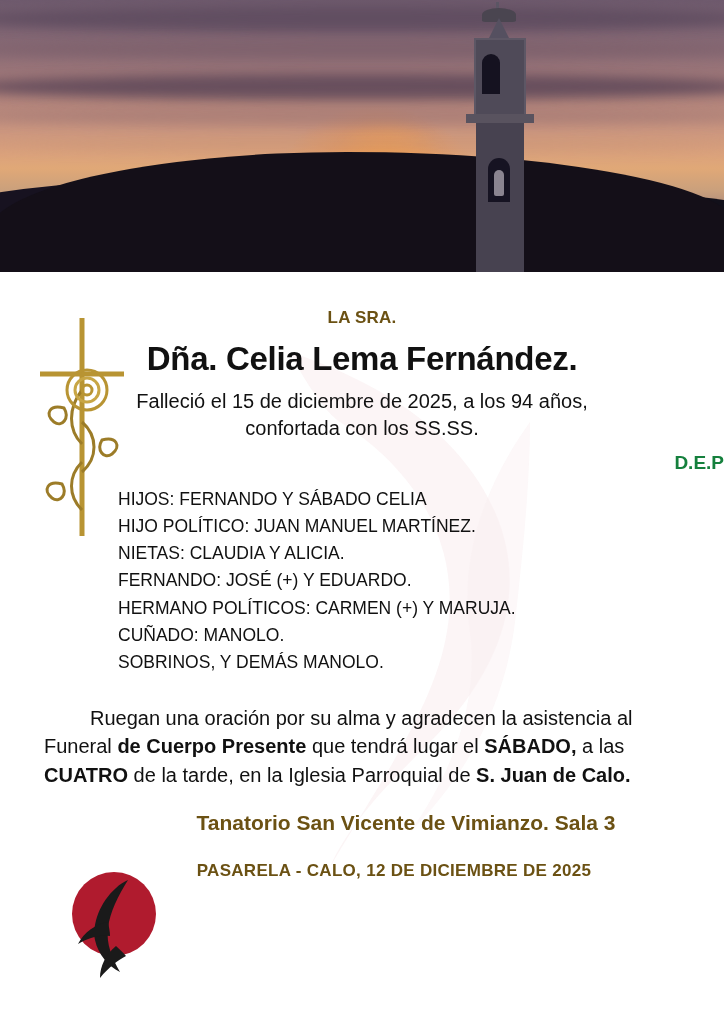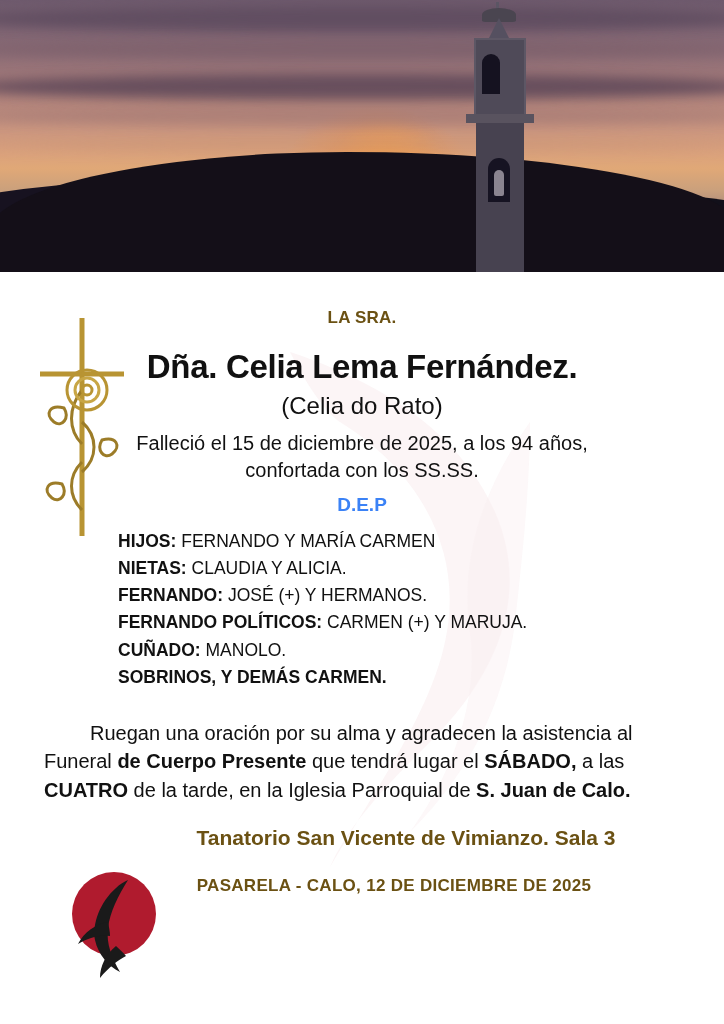--- a/index.html
+++ b/index.html
@@ -177,52 +177,52 @@
     font-size: 17px;
     color: #6b5113;
     letter-spacing: .2px;
     margin-top: 36px;
   }
   .name {
     text-align: center;
     font-size: 33px;
     font-weight: bold;
     color: #111;
-    margin-top: 20px;
+    margin-top: 12px;
     letter-spacing: -0.3px;
   }
   .alias {
     text-align: center;
     font-size: 24px;
     color: #111;
     margin-top: 6px;
   }
   .died {
     text-align: center;
     font-size: 20px;
     color: #111;
     margin-top: 10px;
     line-height: 1.35;
   }
   .dep {
-    text-align: center;
+    text-align: right;
     font-weight: bold;
     font-size: 19px;
-    color: #3b82f6;
+    color: #15803d;
     margin-top: 10px;
   }
 
   .family {
     margin: 12px 0 0 118px;
     width: 520px;
     font-size: 17.5px;
     line-height: 1.55;
     color: #111;
   }
-  .family .lbl { font-weight: bold; }
+  .family .lbl { font-weight: normal; }
 
   .prayer {
     margin: 28px 44px 0 44px;
     font-size: 20px;
     line-height: 1.42;
     color: #111;
     text-align: left;
     text-indent: 46px;
   }
   .prayer b { font-weight: bold; }
@@ -306,50 +306,53 @@
     <g>
       <circle cx="63" cy="78" r="20" fill="none" stroke="#b89433" stroke-width="3"></circle>
       <circle cx="63" cy="78" r="12" fill="none" stroke="#c8a645" stroke-width="3"></circle>
       <circle cx="63" cy="78" r="5" fill="none" stroke="#b89433" stroke-width="3"></circle>
     </g>
   </svg>
 
   <div class="content">
     <div class="la-sra">LA SRA.</div>
     <div class="name">Dña. Celia Lema Fernández.</div>
-    <div class="alias">(Celia do Rato)</div>
     <div class="died">
       <div>Falleció el 15 de diciembre de 2025, a los 94 años,</div>
       <div>confortada con los SS.SS.</div>
     </div>
     <div class="dep">D.E.P</div>
 
     <div class="family">
       <div>
         <span class="lbl">HIJOS:</span>
-        <span>FERNANDO Y MARÍA CARMEN</span>
+        <span>FERNANDO Y SÁBADO CELIA</span>
+      </div>
+      <div>
+        <span class="lbl">HIJO POLÍTICO:</span>
+        <span>JUAN MANUEL MARTÍNEZ.</span>
       </div>
       <div>
         <span class="lbl">NIETAS:</span>
         <span>CLAUDIA Y ALICIA.</span>
       </div>
       <div>
         <span class="lbl">FERNANDO:</span>
-        <span>JOSÉ (+) Y HERMANOS.</span>
-      </div>
-      <div>
-        <span class="lbl">FERNANDO POLÍTICOS:</span>
+        <span>JOSÉ (+) Y EDUARDO.</span>
+      </div>
+      <div>
+        <span class="lbl">HERMANO POLÍTICOS:</span>
         <span>CARMEN (+) Y MARUJA.</span>
       </div>
       <div>
         <span class="lbl">CUÑADO:</span>
         <span>MANOLO.</span>
       </div>
       <div>
-        <span class="lbl">SOBRINOS, Y DEMÁS CARMEN.</span>
+        <span class="lbl">SOBRINOS, Y DEMÁS MANOLO.</span>
         <span></span>
       </div>
     </div>
 
     <div class="prayer">
       <span>Ruegan una oración por su alma y agradecen la asistencia al Funeral </span><b>de Cuerpo Presente</b><span> que tendrá lugar el </span><b>SÁBADO,</b><span> a las </span><b>CUATRO</b><span> de la tarde, en la Iglesia Parroquial de </span><b>S. Juan de Calo.</b>
     </div>
 
     <div class="tanatorio">Tanatorio San Vicente de Vimianzo. Sala 3</div>
     <div class="place-date">PASARELA - CALO, 12 DE DICIEMBRE DE 2025</div>

